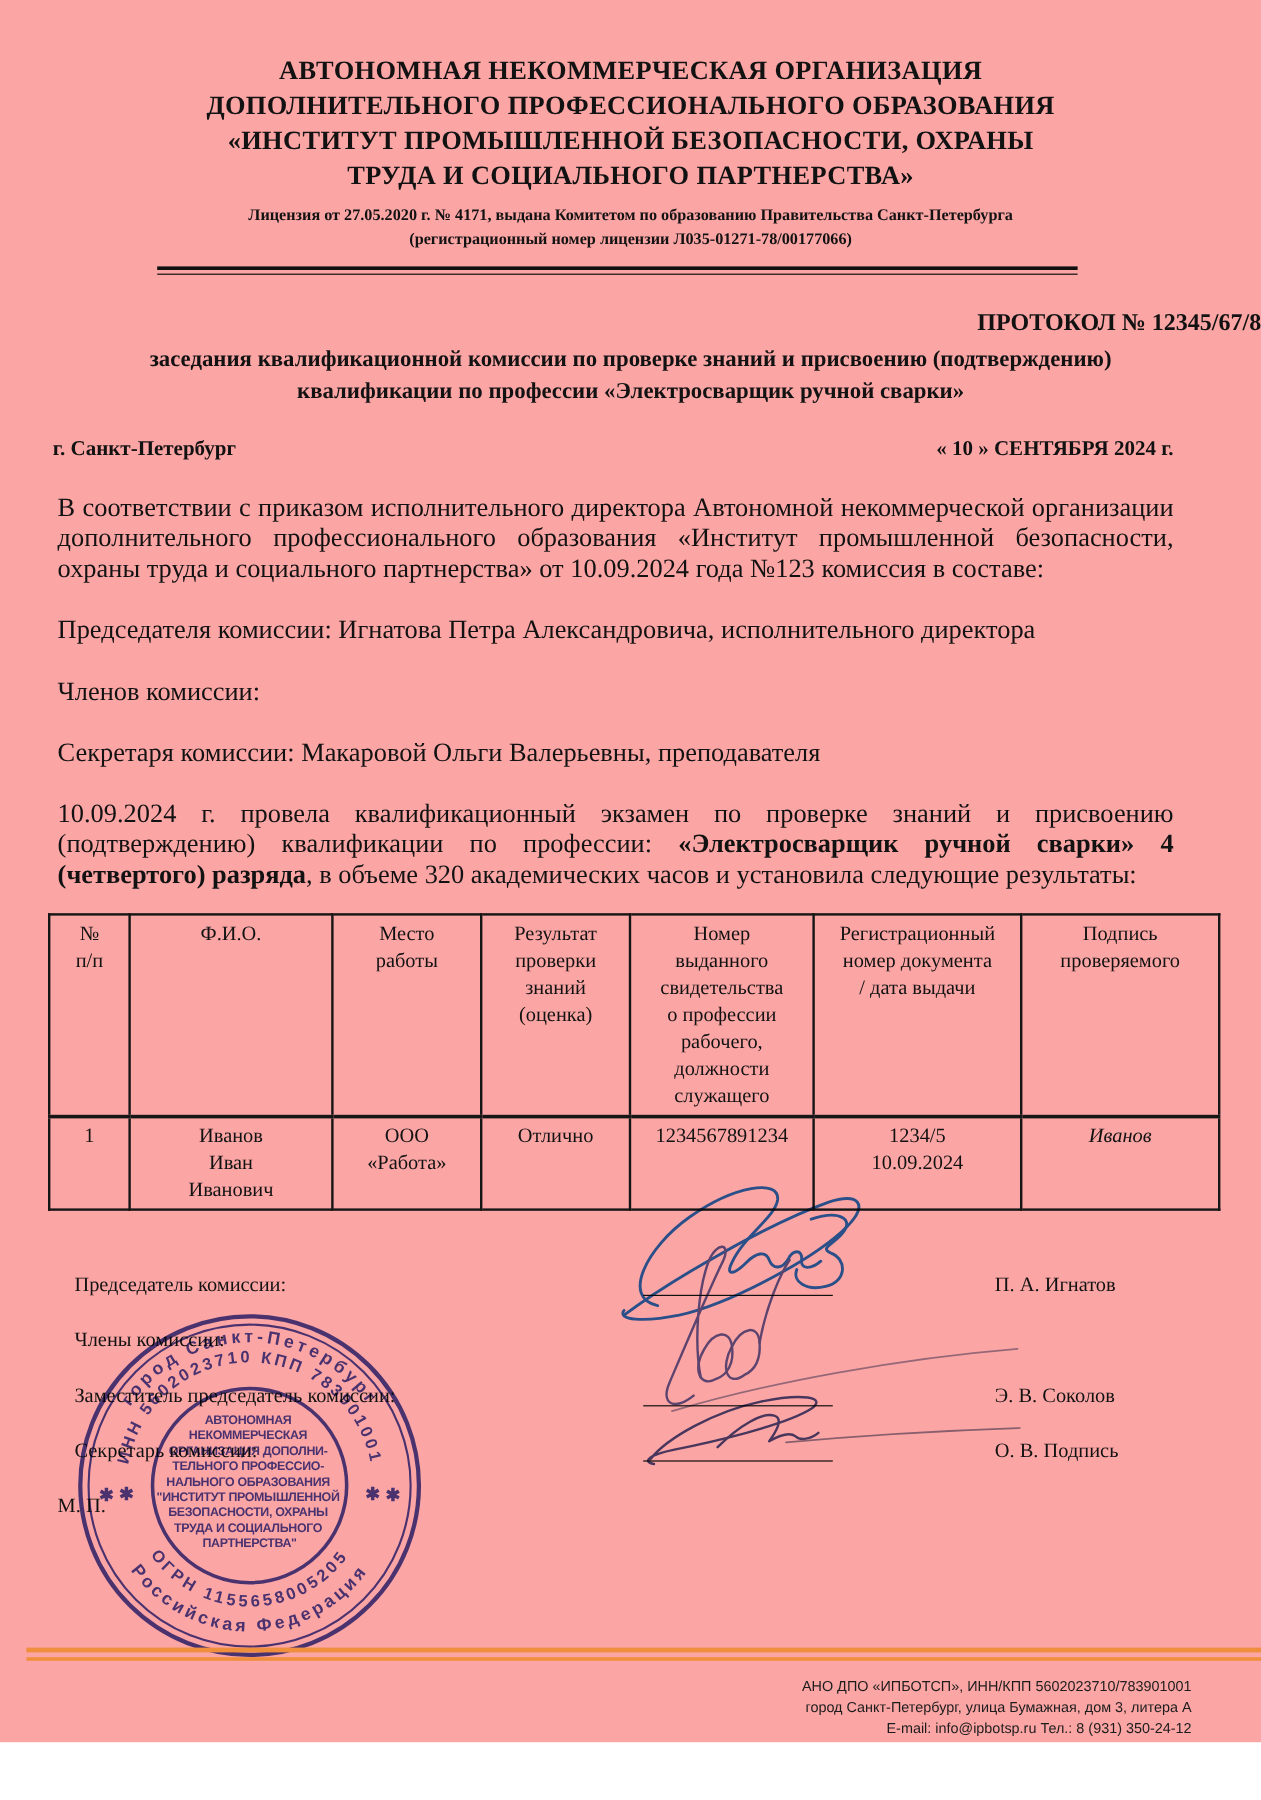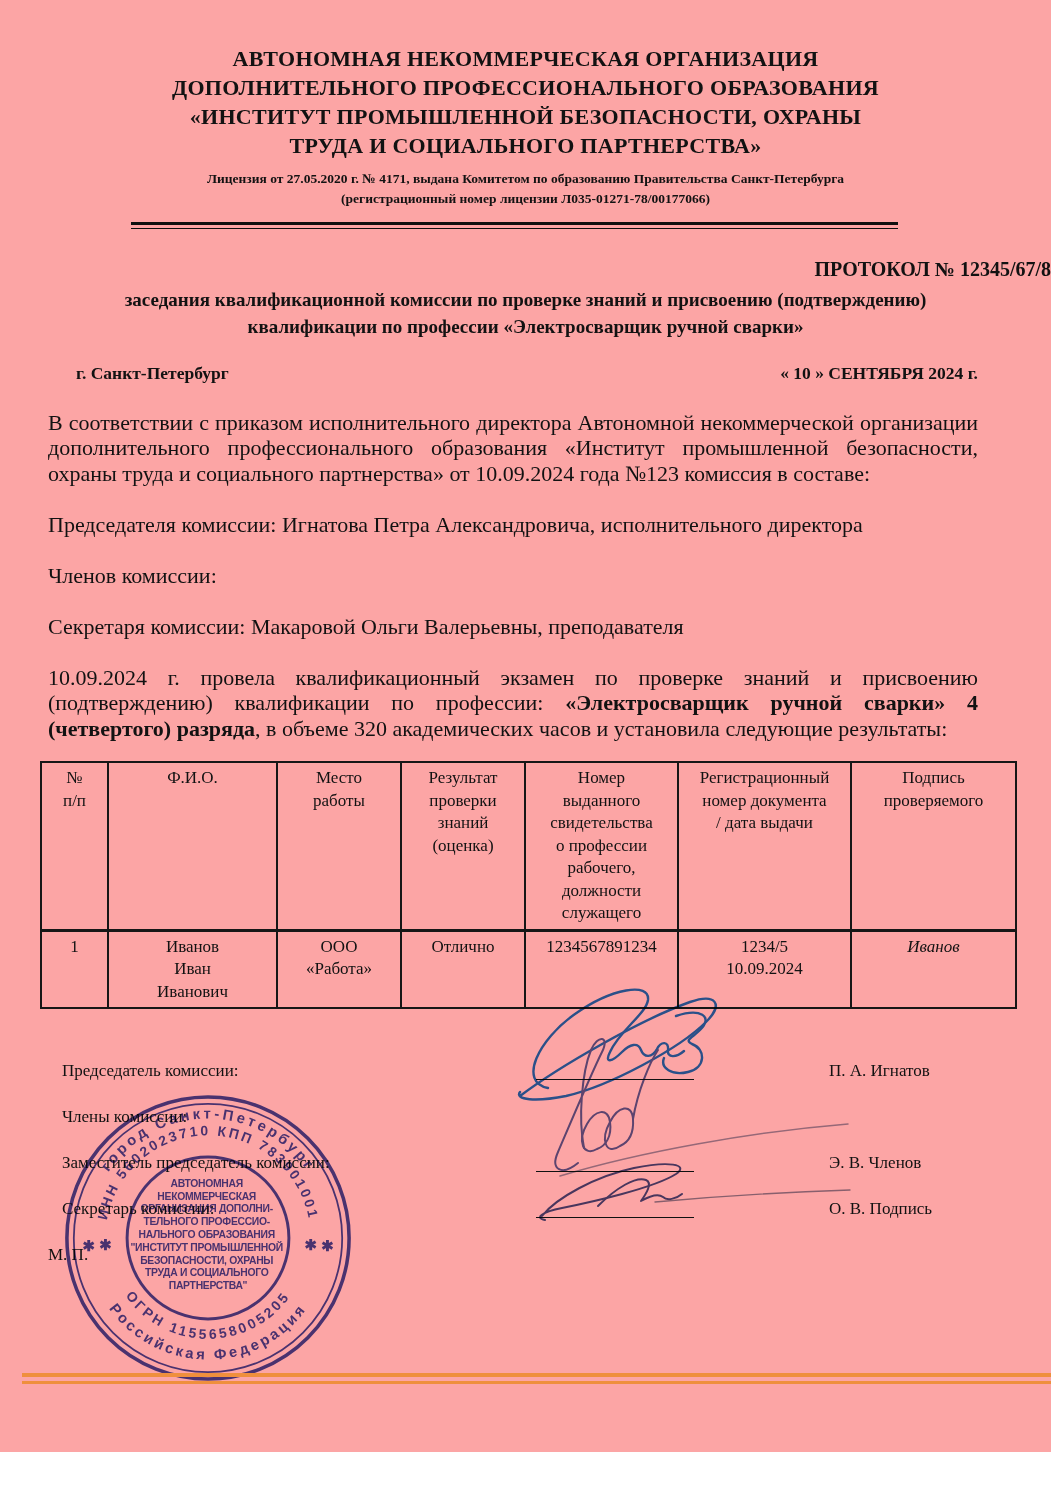--- a/index.html
+++ b/index.html
@@ -7,21 +7,21 @@
     position:relative;width:1051px;height:1452px;background:#fca5a5;
     font-family:"Liberation Serif", serif;color:#121212;overflow:hidden;
   }
   
   .org-name{padding-top:44px;text-align:center;font-weight:bold;font-size:22px;line-height:29px;letter-spacing:.3px;}
   .license{margin-top:9px;text-align:center;font-weight:bold;font-size:13.5px;line-height:20px;}
   .head-rule{margin:13px 0 0 131px;width:767px;height:3px;border-top:3.5px solid #101010;border-bottom:1.3px solid #101010;}
   
   .protocol-title{margin-top:27px;text-align:right;font-weight:bold;font-size:20px;line-height:26px;}
   .protocol-subtitle{margin:4px auto 3px;width:901px;text-align:center;font-weight:bold;font-size:19px;line-height:27px;}
-  .city-date{display:flex;justify-content:space-between;margin:23px 73px 0 76px;font-weight:bold;font-size:17.5px;}
+  .city-date{display:flex;justify-content:space-between;margin:23px 73px 0 44px;font-weight:bold;font-size:17.5px;}
   
   .content{padding:0 73px 0 48px;font-size:22px;line-height:25.5px;}
   .content p{margin:25.5px 0 0 0;}
   .justify{text-align:justify;text-align-last:left;}
   .b{font-weight:bold;}
   
   table.res{margin:20px 0 0 40px;border-collapse:collapse;width:975px;font-size:17px;table-layout:fixed;}
   table.res th,table.res td{border:2px solid #161616;vertical-align:top;text-align:center;font-weight:normal;line-height:22.5px;padding:4px 6px;white-space:pre-line;overflow:hidden;}
   table.res thead th{border-bottom-width:3.5px;}
   td.fio{text-align:left;padding-left:12px;}
@@ -145,21 +145,21 @@
       <span class="sig-name">П. А. Игнатов</span>
     </div>
     <div class="sig-row">
       <span class="sig-label">Члены комиссии:</span>
     </div>
     <div class="sig-row">
       <span class="sig-label">Заместитель председатель комиссии:</span>
       <span class="sig-fill1"></span>
       <span class="sig-line"></span>
       <span class="sig-fill2"></span>
-      <span class="sig-name">Э. В. Членов</span>
+      <span class="sig-name">Э. В. Соколов</span>
     </div>
     <div class="sig-row">
       <span class="sig-label">Секретарь комиссии:</span>
       <span class="sig-fill1"></span>
       <span class="sig-line"></span>
       <span class="sig-fill2"></span>
       <span class="sig-name">О. В. Подпись</span>
     </div>
     <div class="sig-row mp">
       <span class="sig-label">М. П.</span>
@@ -233,15 +233,20 @@
           <tspan x="150" y="202">ПАРТНЕРСТВА"</tspan>
         </text>
       </g>
     </svg>
   </div>
 
   <div class="footer">
     <div class="bar bar1"></div>
     <div class="bar-gap"></div>
     <div class="bar bar2"></div>
+    <div class="footer-text">
+      <div>АНО ДПО «ИПБОТСП», ИНН/КПП 5602023710/783901001</div>
+      <div>город Санкт-Петербург, улица Бумажная, дом 3, литера А</div>
+      <div>E-mail: info@ipbotsp.ru Тел.: 8 (931) 350-24-12</div>
+    </div>
   </div>
 
 </div>
 
 </body></html>

